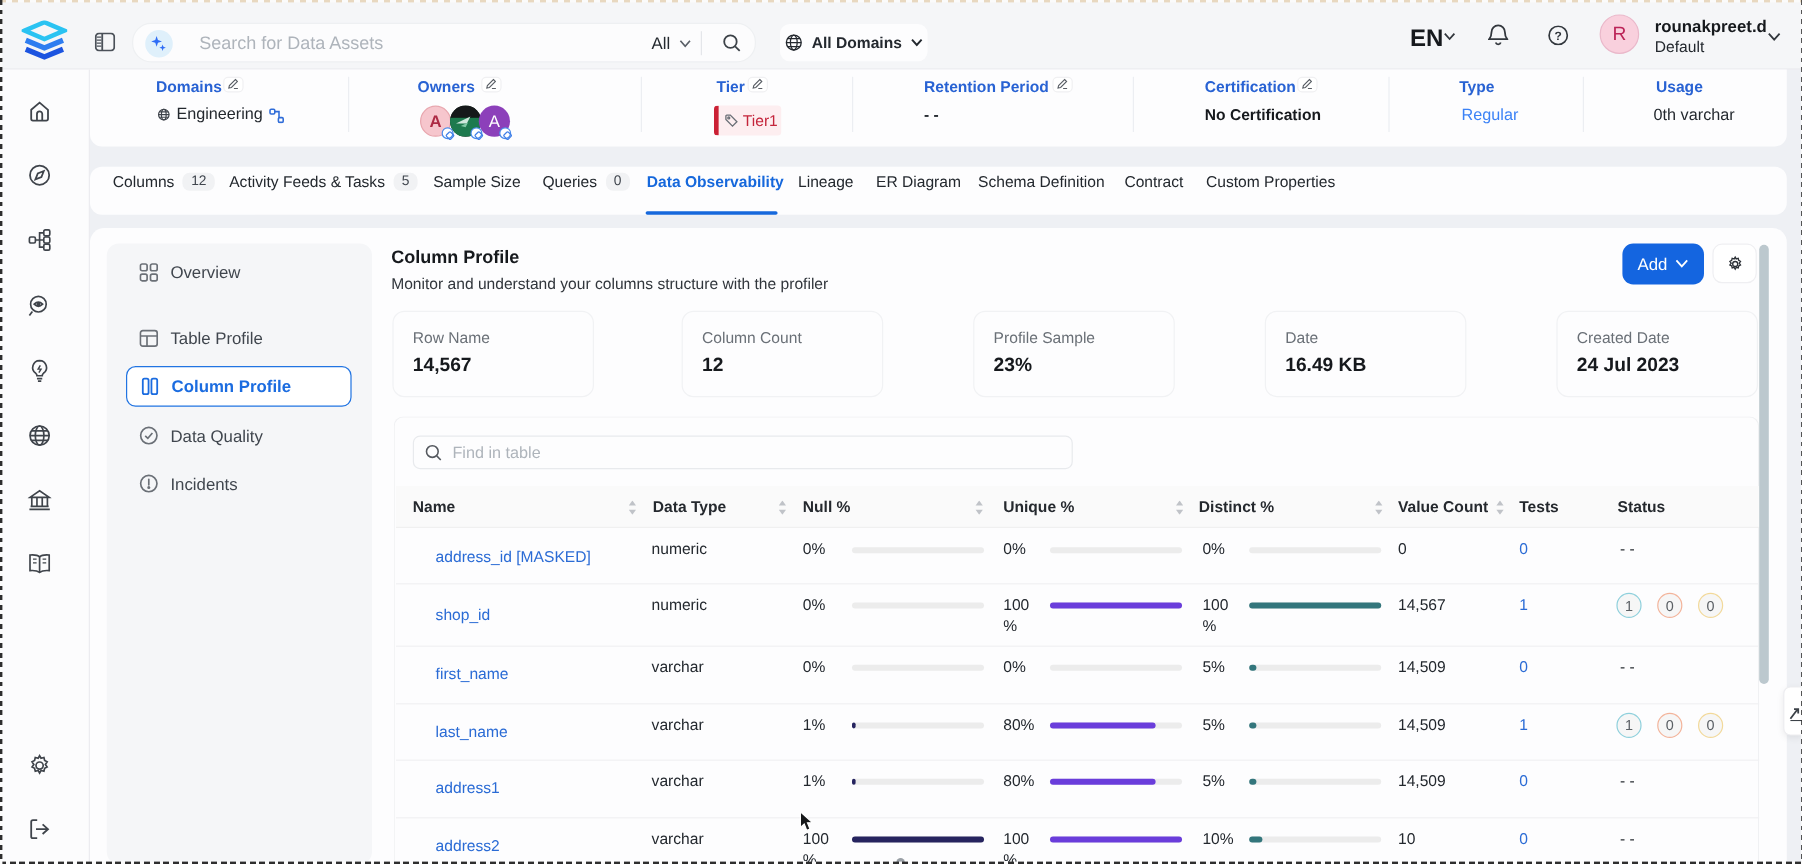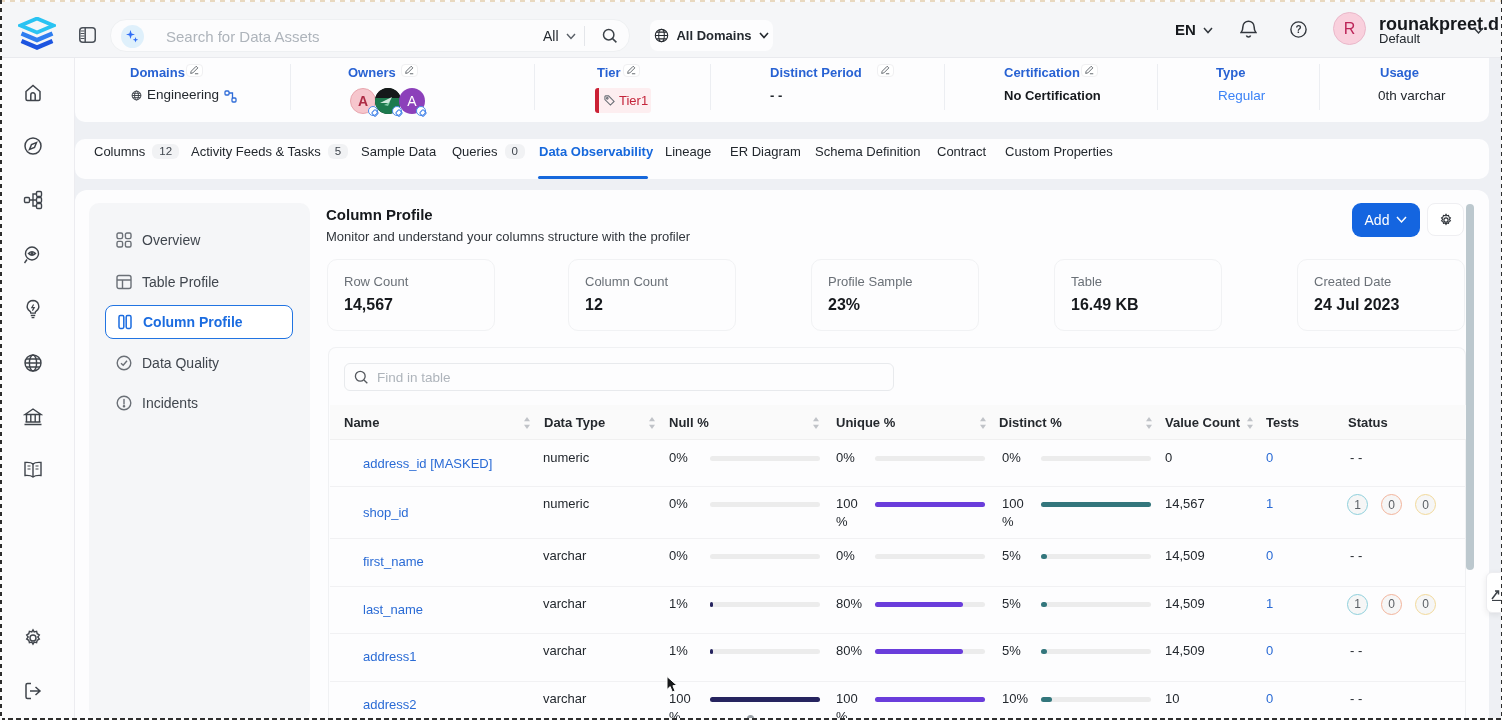--- a/index.html
+++ b/index.html
@@ -106,37 +106,37 @@
     <svg width="15" height="15" viewBox="0 0 16 16">
         <circle cx="8" cy="8" r="6.6" fill="none" stroke="#24292f" stroke-width="1.2"></circle>
         <ellipse cx="8" cy="8" rx="3" ry="6.6" fill="none" stroke="#24292f" stroke-width="1.1"></ellipse>
         <path d="M1.6 8 h12.8 M2.6 4.4 h10.8 M2.6 11.6 h10.8" stroke="#24292f" stroke-width="1.1" fill="none"></path>
       </svg>
     <span>All Domains</span>
     <svg width="10" height="7" viewBox="0 0 10 7">
         <path d="M1 1 L5 5.5 L9 1" fill="none" stroke="#24292f" stroke-width="1.6"></path>
       </svg>
   </div>
-  <div class="abs" style="left:1175px; top:21px; font-size:15px; font-weight:bold; color:#16191d;text-align:right;">EN</div>
+  <div class="abs" style="left:1175px; top:21px; font-size:20px; font-weight:bold; color:#16191d;text-align:right;">EN</div>
   <svg class="abs" style="left:1203px; top:27px;" width="10" height="7" viewBox="0 0 10 7">
       <path d="M1 1 L5 5.5 L9 1" fill="none" stroke="#32373d" stroke-width="1.5"></path>
     </svg>
 
   <svg class="abs" style="left:1240px; top:20px;" width="17" height="19" viewBox="0 0 17 19">
     <path d="M8.5 1.2 a5.6 5.6 0 0 1 5.6 5.6 c0 3.6 1.3 5 1.9 5.8 H1 c0.6-0.8 1.9-2.2 1.9-5.8 A5.6 5.6 0 0 1 8.5 1.2 Z" fill="none" stroke="#32373d" stroke-width="1.5"></path>
     <path d="M6.4 15.5 a2.2 2.2 0 0 0 4.2 0" fill="none" stroke="#32373d" stroke-width="1.5"></path>
   </svg>
 
   <svg class="abs" style="left:1290px; top:21px;" width="17" height="17" viewBox="0 0 17 17">
     <circle cx="8.5" cy="8.5" r="7.6" fill="none" stroke="#32373d" stroke-width="1.4"></circle>
     <text x="8.5" y="12" font-size="10" font-weight="bold" fill="#32373d" text-anchor="middle" font-family="Liberation Sans">?</text>
   </svg>
 
   <div class="abs" style="left:1333px; top:12px; width:33px; height:33px; border-radius:50%; background:#f9d0dd; border:1px solid #eab8ca; display:flex; align-items:center; justify-content:center; font-size:16px; color:#bc2458;">R</div>
-  <div class="abs" style="left:1379px; top:14px; font-size:18px; font-weight:bold; color:#16191d;">rounakpreet.d</div>
+  <div class="abs" style="left:1379px; top:14px; font-size:14px; font-weight:bold; color:#16191d;">rounakpreet.d</div>
   <div class="abs" style="left:1379px; top:31px; font-size:13px; color:#23282e;">Default</div>
   <svg class="abs" style="left:1473px; top:27px;" width="11" height="8" viewBox="0 0 11 8">
       <path d="M1 1 L5.5 6 L10 1" fill="none" stroke="#32373d" stroke-width="1.5"></path>
     </svg>
 </div>
 
 <div id="sidebar">
 
   <svg class="sbicon" style="top:25px;" viewBox="0 0 20 20" fill="none" stroke="#3f444b" stroke-width="1.5">
     <path d="M3 8.5 L10 2.5 L17 8.5 V16 a1.5 1.5 0 0 1 -1.5 1.5 h-11 A1.5 1.5 0 0 1 3 16 Z"></path>
@@ -247,21 +247,21 @@
         <path d="M9.5 1.5 l2 2 L5.5 9.5 l-2.6 0.6 0.6-2.6 Z" fill="none" stroke="#5a5f66" stroke-width="1.1"></path>
         <path d="M8 10.5 h4" stroke="#5a5f66" stroke-width="1.1"></path>
       </svg>
     </div>
   <div id="tierpill"><svg width="11" height="11" viewBox="0 0 12 12" fill="none" stroke="#6a6f76" stroke-width="1.2">
         <path d="M1 5 V1.8 A0.8 0.8 0 0 1 1.8 1 H5 L11 7 L7 11 Z"></path>
         <circle cx="3.6" cy="3.6" r="0.9"></circle>
       </svg>Tier1</div>
 
   <div class="secdivider" style="left:635px;"></div>
-  <div class="seclabel" style="left:695px;">Distinct Period</div>
+  <div class="seclabel" style="left:695px;">Retention Period</div>
   <div class="editbox" style="left:802px;">
       <svg width="13" height="10" viewBox="0 0 15 12">
         <path d="M9.5 1.5 l2 2 L5.5 9.5 l-2.6 0.6 0.6-2.6 Z" fill="none" stroke="#5a5f66" stroke-width="1.1"></path>
         <path d="M8 10.5 h4" stroke="#5a5f66" stroke-width="1.1"></path>
       </svg>
     </div>
   <div class="abs" style="left:695px; top:30px; font-size:13px; font-weight:bold; color:#23282e;">- -</div>
 
   <div class="secdivider" style="left:869px;"></div>
   <div class="seclabel" style="left:929px;">Certification</div>
@@ -278,34 +278,34 @@
   <div class="abs" style="left:1143px; top:30px; font-size:13.5px; color:#3b82f6;">Regular</div>
 
   <div class="secdivider" style="left:1244px;"></div>
   <div class="seclabel" style="left:1305px;">Usage</div>
   <div class="abs" style="left:1303px; top:30px; font-size:13.5px; color:#23282e;">0th varchar</div>
 </div>
 
 <div class="card" id="cardB">
   <div class="tab" style="left:19px;">Columns<span class="tabbadge">12</span></div>
   <div class="tab" style="left:116px;">Activity Feeds &amp; Tasks<span class="tabbadge">5</span></div>
-  <div class="tab" style="left:286px;">Sample Data</div>
+  <div class="tab" style="left:286px;">Sample Size</div>
   <div class="tab" style="left:377px;">Queries<span class="tabbadge">0</span></div>
   <div class="tab" style="left:464px; color:#1668dc; font-weight:bold;">Data Observability</div>
   <div class="abs" style="left:463px; top:37px; width:110px; height:3px; background:#1668dc; border-radius:2px;"></div>
   <div class="tab" style="left:590px;">Lineage</div>
   <div class="tab" style="left:655px;">ER Diagram</div>
   <div class="tab" style="left:740px;">Schema Definition</div>
   <div class="tab" style="left:862px;">Contract</div>
   <div class="tab" style="left:930px;">Custom Properties</div>
 </div>
 
 <div class="card" id="cardC">
   <div id="menupanel">
-    <div class="mitem" style="top:20px;">
+    <div class="mitem" style="top:7px;">
       <svg class="micon" viewBox="0 0 16 16" fill="none" stroke="#6b7077" stroke-width="1.4">
           <rect x="1" y="1" width="5.6" height="5.6" rx="1.5"></rect>
           <rect x="9.4" y="1" width="5.6" height="5.6" rx="1.5"></rect>
           <rect x="1" y="9.4" width="5.6" height="5.6" rx="1.5"></rect>
           <rect x="9.4" y="9.4" width="5.6" height="5.6" rx="1.5"></rect>
         </svg>Overview</div>
     <div class="mitem" style="top:62px;">
       <svg class="micon" viewBox="0 0 16 16" fill="none" stroke="#6b7077" stroke-width="1.4">
           <rect x="1" y="1.5" width="14" height="13" rx="2"></rect>
           <path d="M1 6 h14 M6.5 6 V14.5"></path>
@@ -337,33 +337,33 @@
       </svg>
   </div>
   <div class="abs" style="left:1352px; top:13px; width:37px; height:33px; background:#fff; border:1px solid #efeff2; border-radius:8px;">
     <svg style="position:absolute; left:11px; top:9px;" width="14" height="14" viewBox="0 0 20 20" fill="none" stroke="#2c3137" stroke-width="1.6">
         <circle cx="10" cy="10" r="3"></circle>
         <path d="M10 1.8 l1.2 2.1 2.4-0.6 0.6 2.4 2.1 1.2 -1.5 2.1 1.5 2.1 -2.1 1.2 -0.6 2.4 -2.4-0.6 -1.2 2.1 -1.2-2.1 -2.4 0.6 -0.6-2.4 -2.1-1.2 1.5-2.1 -1.5-2.1 2.1-1.2 0.6-2.4 2.4 0.6 Z"></path>
       </svg>
   </div>
 
   <div class="stat" style="left:252px;">
-      <div class="lab">Row Count</div>
+      <div class="lab">Row Name</div>
       <div class="val">14,567</div>
     </div>
   <div class="stat" style="left:493px;">
       <div class="lab">Column Count</div>
       <div class="val">12</div>
     </div>
   <div class="stat" style="left:736px;">
       <div class="lab">Profile Sample</div>
       <div class="val">23%</div>
     </div>
   <div class="stat" style="left:979px;">
-      <div class="lab">Table</div>
+      <div class="lab">Date</div>
       <div class="val">16.49 KB</div>
     </div>
   <div class="stat" style="left:1222px;">
       <div class="lab">Created Date</div>
       <div class="val">24 Jul 2023</div>
     </div>
 
   <div id="tablecard">
     <div id="findbox">
       <svg style="margin-left:9px;" width="15" height="15" viewBox="0 0 16 16">

